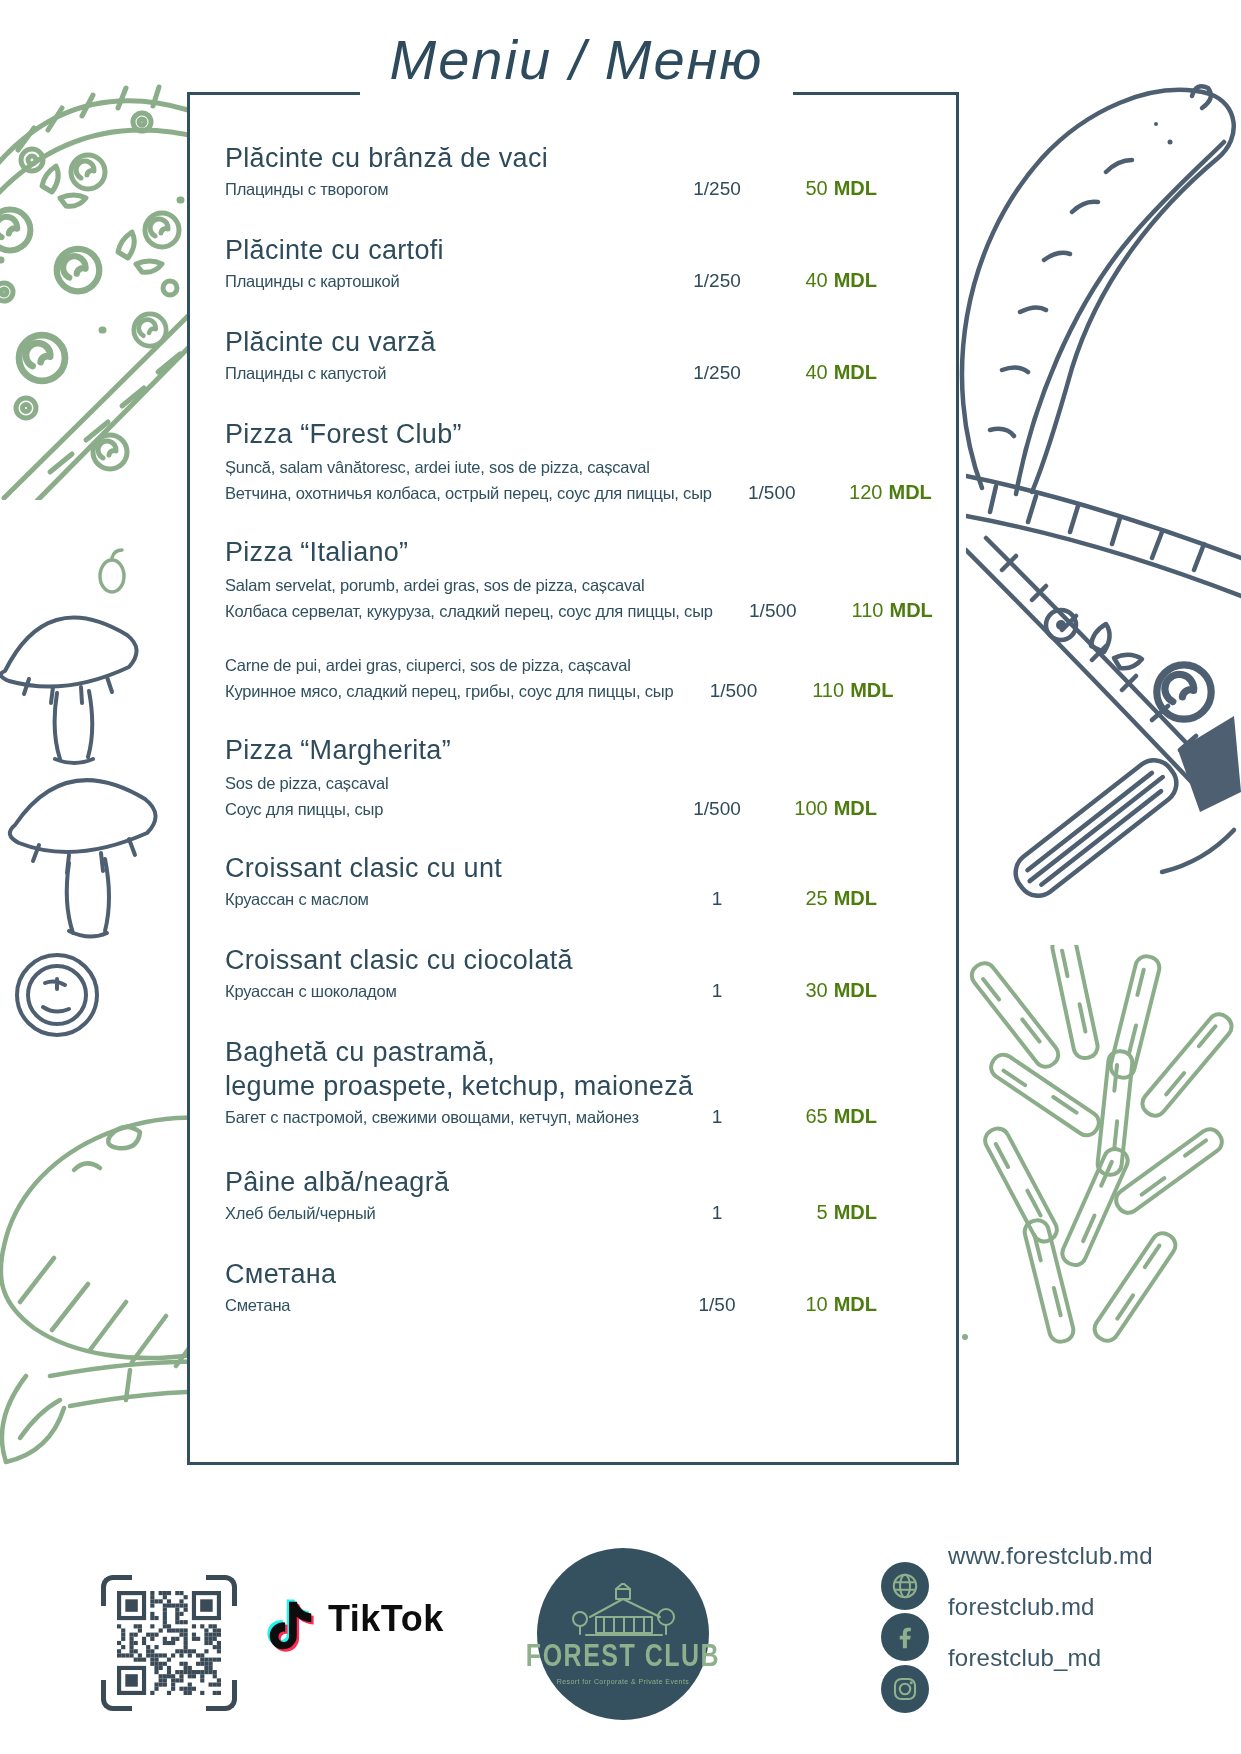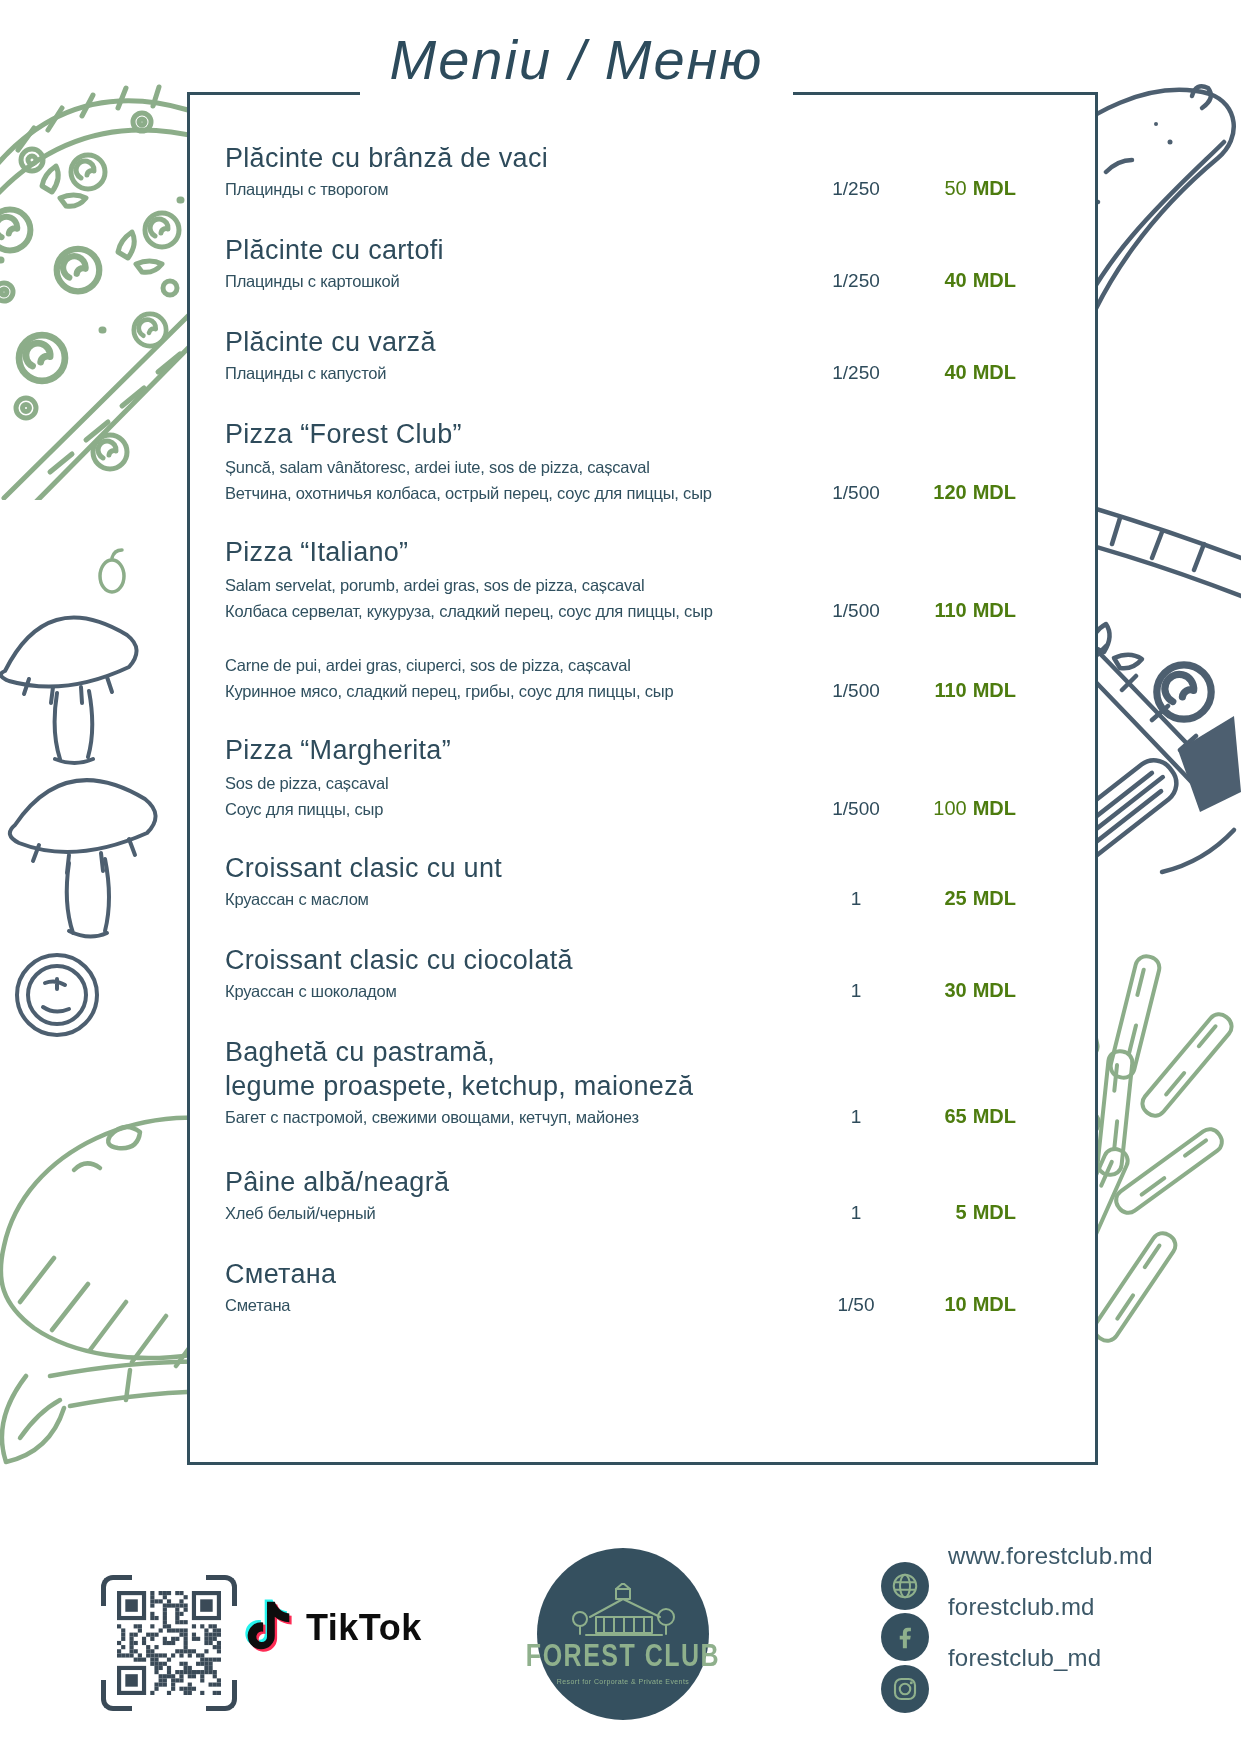--- a/index.html
+++ b/index.html
@@ -1,50 +1,50 @@
 <!DOCTYPE html>
 <html><head>
 <meta charset="utf-8">
 <style>
   html,body{margin:0;padding:0;background:#ffffff;}
   .page{position:relative;width:1241px;height:1754px;background:#fff;overflow:hidden;
         font-family:"Liberation Sans", sans-serif;color:#2e4b5b;}
   .sk{position:absolute;z-index:1;}
 
   
-  .menu-panel{position:absolute;left:187px;top:92px;width:911px;height:1373px;
+  .menu-panel{position:absolute;left:187px;top:92px;width:772px;height:1373px;
     background:#fff;border:3px solid #33505e;box-sizing:border-box;z-index:5;
     padding:46px 79px 0 35px;}
   .page-title-wrap{position:absolute;left:187px;top:18px;width:779px;text-align:center;z-index:6;}
   .page-title{display:inline-block;background:#fff;padding:0 30px;line-height:84px;
     font-size:56px;font-style:italic;letter-spacing:2px;color:#2d4b5c;}
 
   .item{margin-bottom:32px;}
   .item.three{margin-bottom:30px;}
   .item.wide{margin-bottom:36px;}
   .item.last{margin-bottom:0;}
   .item-title{font-size:27px;line-height:34px;letter-spacing:.3px;color:#2e4b5b;white-space:pre-line;}
   .item-ingr{font-size:16.5px;line-height:24px;margin-top:4px;letter-spacing:-.2px;color:#30505f;white-space:nowrap;}
   .item-row{display:flex;align-items:baseline;margin-top:2px;}
   .item-ru{flex:1;font-size:16.5px;line-height:24px;letter-spacing:-.2px;color:#30505f;white-space:nowrap;}
   .item-portion{flex:none;width:120px;text-align:center;font-size:19px;color:#2e4b5b;}
   .item-price{flex:none;width:100px;text-align:right;font-size:20px;white-space:nowrap;color:#4d7c0f;}
   .item-price .cur{font-weight:bold;margin-left:6px;}
-  .item-price .num.bold{font-weight:bold;}
+  .item-price .num.bold{font-weight:normal;}
 
   
   .qr{position:absolute;left:101px;top:1575px;width:136px;height:136px;z-index:6;}
   .qr svg{position:absolute;left:16px;top:16px;}
   .qr .corner{position:absolute;width:26px;height:26px;border:5px solid #3a4a57;}
   .qr .tl{left:0;top:0;border-right:none;border-bottom:none;border-top-left-radius:12px;}
   .qr .tr{right:0;top:0;border-left:none;border-bottom:none;border-top-right-radius:12px;}
   .qr .bl{left:0;bottom:0;border-right:none;border-top:none;border-bottom-left-radius:12px;}
   .qr .br{right:0;bottom:0;border-left:none;border-top:none;border-bottom-right-radius:12px;}
 
-  .tiktok{position:absolute;left:240px;top:1598px;display:flex;align-items:center;z-index:6;}
+  .tiktok{position:absolute;left:262px;top:1598px;display:flex;z-index:6;}
   .tiktok-word{font-size:36px;font-weight:bold;color:#0d0d0d;letter-spacing:.5px;margin-left:10px;}
 
   .fc-logo{position:absolute;left:537px;top:1548px;width:172px;height:172px;border-radius:50%;
     background:#35505f;z-index:6;display:flex;flex-direction:column;align-items:center;justify-content:center;}
   .fc-name{font-size:25px;font-weight:bold;color:#8fb08c;letter-spacing:1.5px;transform:scaleY(1.25);margin-top:2px;white-space:nowrap;}
   .fc-tagline{font-size:7px;color:#8fb08c;letter-spacing:.4px;margin-top:8px;white-space:nowrap;}
 
   .soc-icon{position:absolute;left:881px;width:48px;height:48px;border-radius:50%;
     background:#35505f;z-index:6;display:flex;align-items:center;justify-content:center;}
   .soc-label{position:absolute;left:948px;font-size:24px;color:#3c5868;z-index:6;letter-spacing:.2px;}

